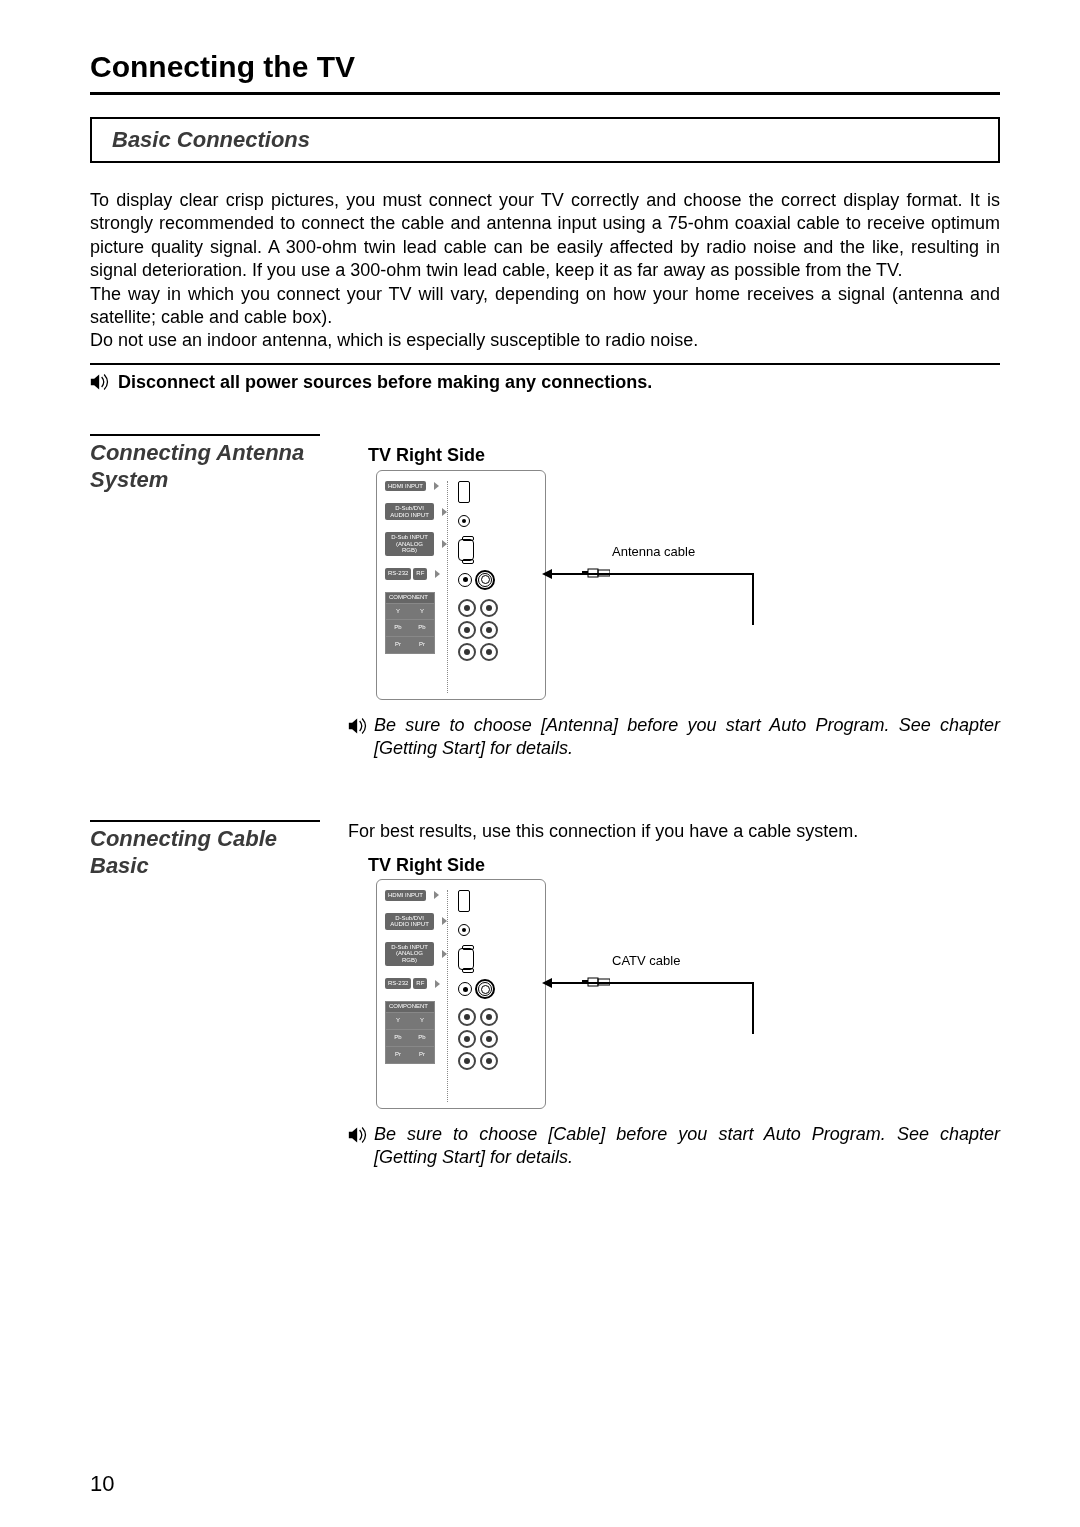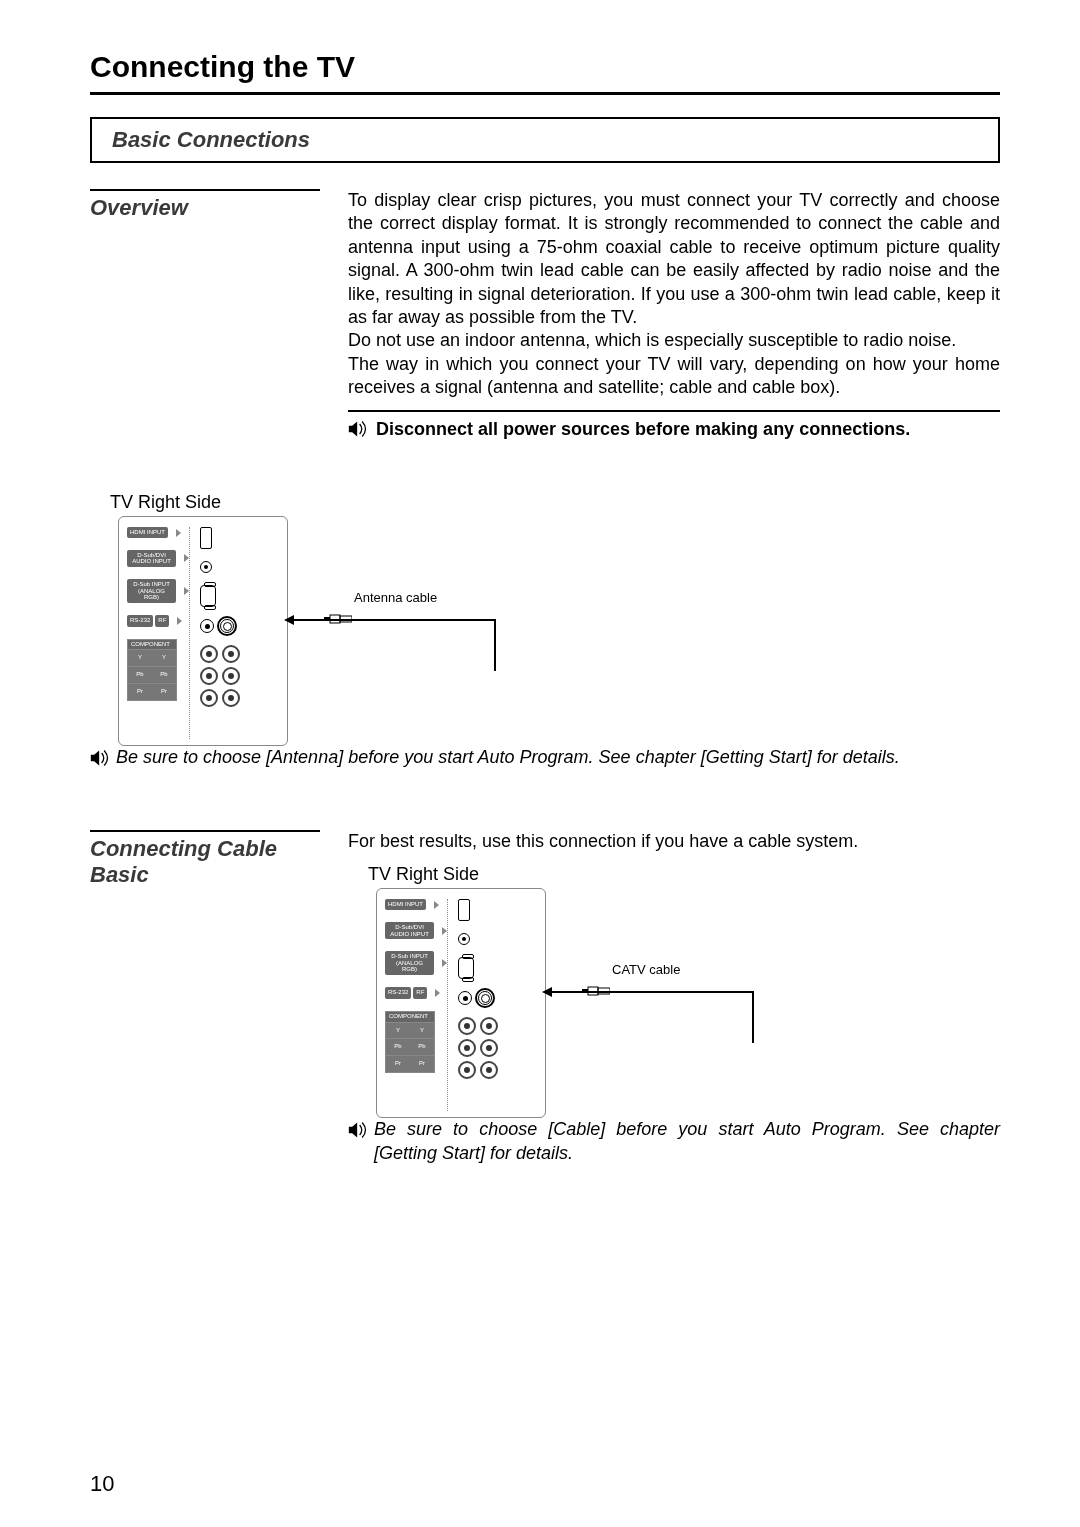--- a/index.html
+++ b/index.html
@@ -70,21 +70,21 @@
       align-items: center;
       gap: 8px;
       font-weight: bold;
       font-size: 18px;
     }
     .speaker-icon {
       width: 20px; height: 18px; display: inline-block; flex: 0 0 20px;
     }
     .tv-side-title {
       font-size: 18px;
-      font-weight: normal;
+      font-weight: bold;
       margin: 10px 0 2px 20px;
     }
     .diagram-wrap {
       display: flex;
       align-items: flex-start;
       gap: 0;
       margin-left: 20px;
       padding-left: 8px;
     }
     .port-panel {
@@ -211,20 +211,21 @@
       position: absolute;
       top: 99px; left: 0;
       width: 0; height: 0;
       border-top: 5px solid transparent;
       border-bottom: 5px solid transparent;
       border-right: 10px solid #000;
     }
     .note-row {
       display: flex;
       gap: 6px;
+      margin-top: 14px;
       font-style: italic;
       font-size: 18px;
       line-height: 1.3;
     }
     .note-row .speaker-icon { margin-top: 3px; }
     .note-row span { flex: 1; text-align: justify; }
     .page-number {
       position: absolute;
       bottom: 30px;
       left: 90px;
@@ -236,41 +237,41 @@
 <body>
 
 <h1 class="page-title">Connecting the TV</h1>
 <hr class="title-rule">
 
 <div class="basic-conn-box">
   <h2>Basic Connections</h2>
 </div>
 
 <div class="section">
-  <div class="section-left">
-    <hr>
-    <h3>Overview</h3>
-  </div>
   <div class="section-right">
     <p>To display clear crisp pictures, you must connect your TV correctly and choose the correct display format. It is strongly recommended to connect the cable and antenna input using a 75-ohm coaxial cable to receive optimum picture quality signal. A 300-ohm twin lead cable can be easily affected by radio noise and the like, resulting in signal deterioration. If you use a 300-ohm twin lead cable, keep it as far away as possible from the TV.</p>
+    <p>The way in which you connect your TV will vary, depending on how your home receives a signal (antenna and satellite; cable and cable box).</p>
     <p>Do not use an indoor antenna, which is especially susceptible to radio noise.</p>
-    <p>The way in which you connect your TV will vary, depending on how your home receives a signal (antenna and satellite; cable and cable box).</p>
     <hr class="disconnect-line">
     <div class="disconnect-row">
       <svg class="speaker-icon" viewBox="0 0 24 20">
         <path d="M1 6 h4 l6 -5 v18 l-6 -5 h-4 z" fill="#000"></path>
         <path d="M14 4 q5 6 0 12" fill="none" stroke="#000" stroke-width="1.5"></path>
         <path d="M17 1 q8 9 0 18" fill="none" stroke="#000" stroke-width="1.5"></path>
       </svg>
       <span>Disconnect all power sources before making any connections.</span>
     </div>
   </div>
 </div>
 
 <div class="section">
+  <div class="section-left">
+    <hr>
+    <h3>Connecting Antenna System</h3>
+  </div>
   <div class="section-right">
     <div class="tv-side-title">TV Right Side</div>
     <div class="diagram-wrap">
       <div class="port-panel">
         <div class="inner-flex">
           <div class="left-col">
             <div class="port-row">
                 <span class="mini-label">HDMI INPUT</span>
                 <span class="triangle"></span>
               </div>

